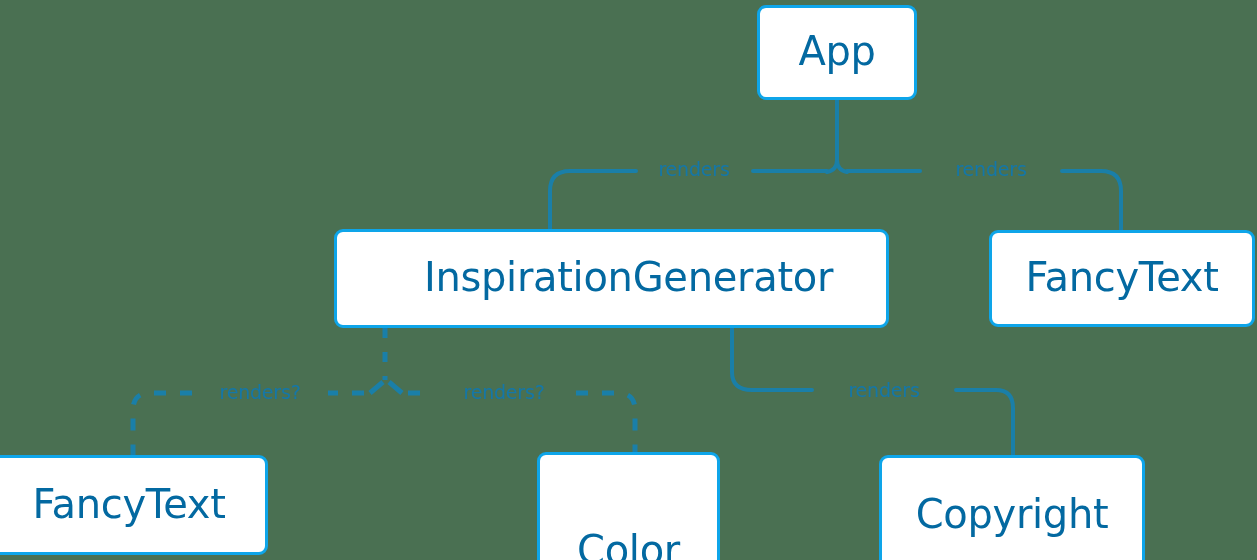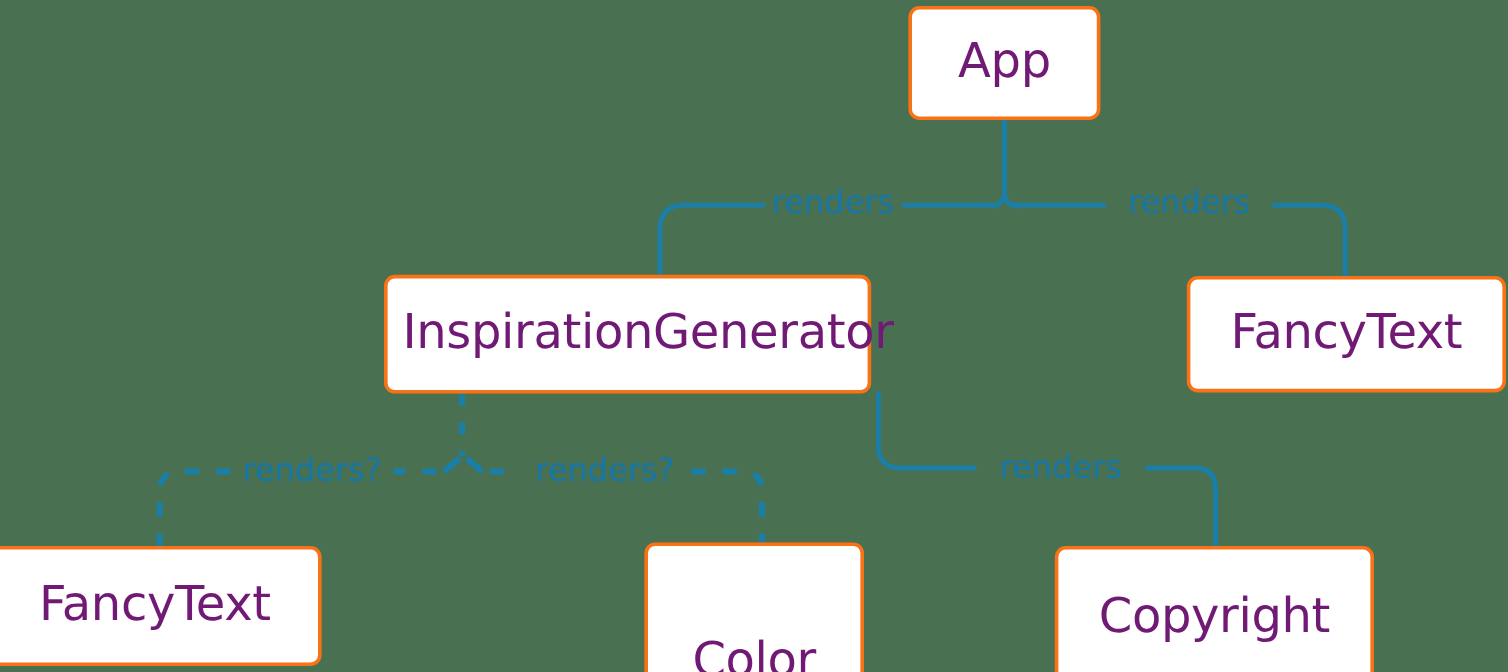--- a/index.html
+++ b/index.html
@@ -22,41 +22,41 @@
     position: absolute;
     left: 0;
     top: 0;
     width: 1257px;
     height: 560px;
   }
   .node {
     position: absolute;
     box-sizing: border-box;
     background: #ffffff;
-    border: 3px solid #f97316;
+    border: 3px solid #0ea5e9;
     border-radius: 9px;
     display: flex;
     align-items: center;
     justify-content: center;
-    color: #701a75;
+    color: #0369a1;
     font-size: 40px;
     font-weight: 400;
     letter-spacing: -0.3px;
     white-space: nowrap;
     z-index: 3;
   }
   .node-label {
     display: block;
     line-height: 1;
     padding-bottom: 3px;
   }
   .edge-label {
     position: absolute;
     color: #1477a8;
-    font-size: 27px;
+    font-size: 19px;
     font-weight: 400;
     letter-spacing: -0.2px;
     white-space: nowrap;
     transform: translate(-50%, -50%);
     z-index: 2;
     line-height: 1;
   }
 </style>
 </head>
 <body>
@@ -85,21 +85,21 @@
     <path d="M 576 393 L 618 393 Q 635 393 635 410 L 635 452" stroke="#1a7fa8" stroke-width="5" fill="none" stroke-dasharray="12 14" stroke-linecap="butt"></path>
 
     <path d="M 732 328 L 732 372 Q 732 390 752 390 L 812 390" stroke="#1a7fa8" stroke-width="4" fill="none" stroke-linecap="round"></path>
     <path d="M 956 390 L 996 390 Q 1013 390 1013 408 L 1013 455" stroke="#1a7fa8" stroke-width="4" fill="none" stroke-linecap="round"></path>
   </svg>
 
   <div class="node" style="left:757px; top:5px; width:160px; height:95px;">
     <span class="node-label">App</span>
   </div>
 
-  <div class="node" style="left:320px; top:229px; width:406px; height:99px;padding-left:34px;">
+  <div class="node" style="left:334px; top:229px; width:555px; height:99px;padding-left:34px;">
     <span class="node-label">InspirationGenerator</span>
   </div>
 
   <div class="node" style="left:989px; top:230px; width:266px; height:97px;">
     <span class="node-label">FancyText</span>
   </div>
 
   <div class="node" style="left:-10px; top:455px; width:278px; height:100px;">
     <span class="node-label">FancyText</span>
   </div>

